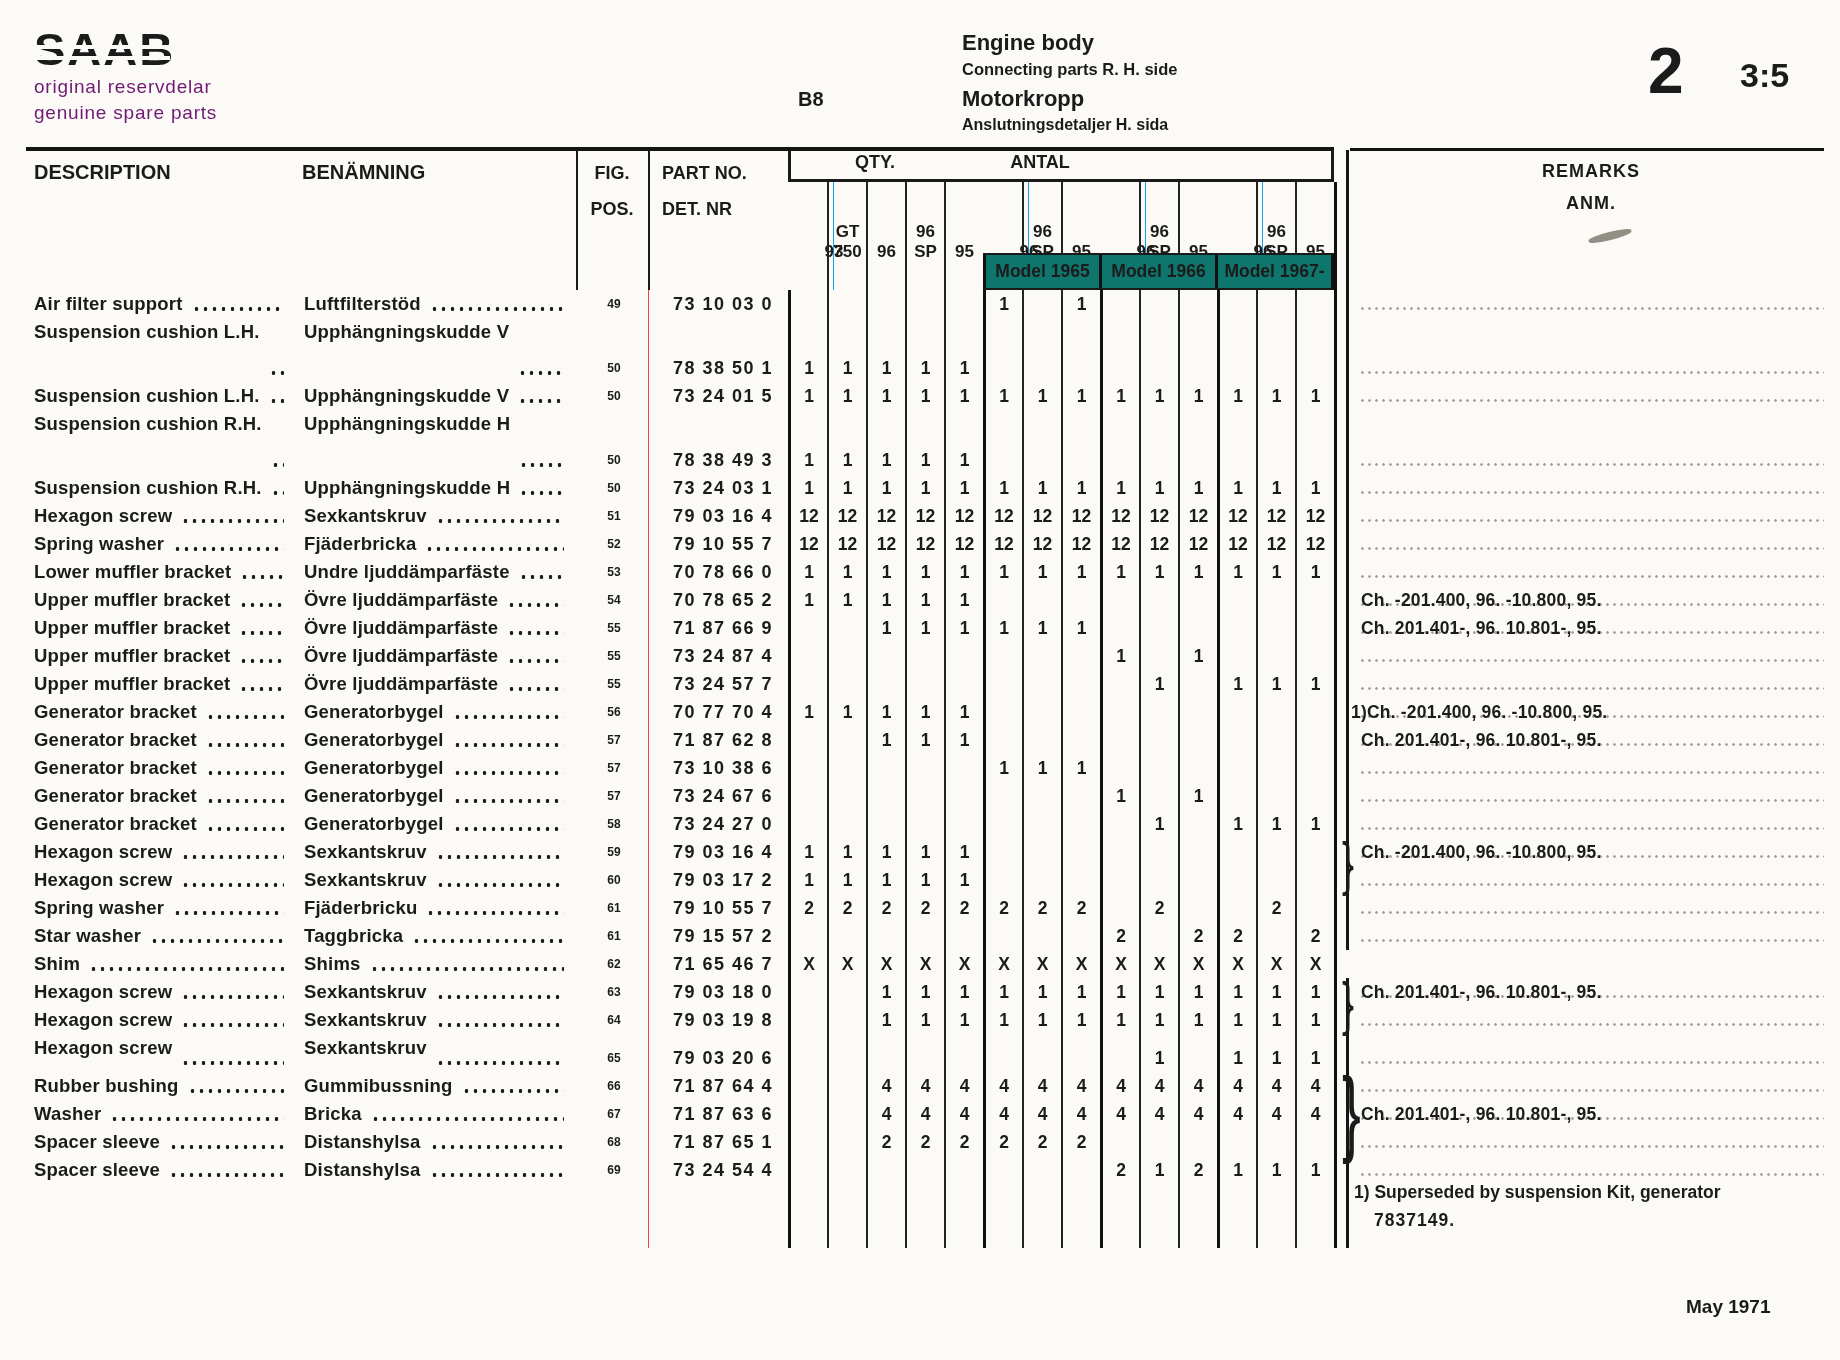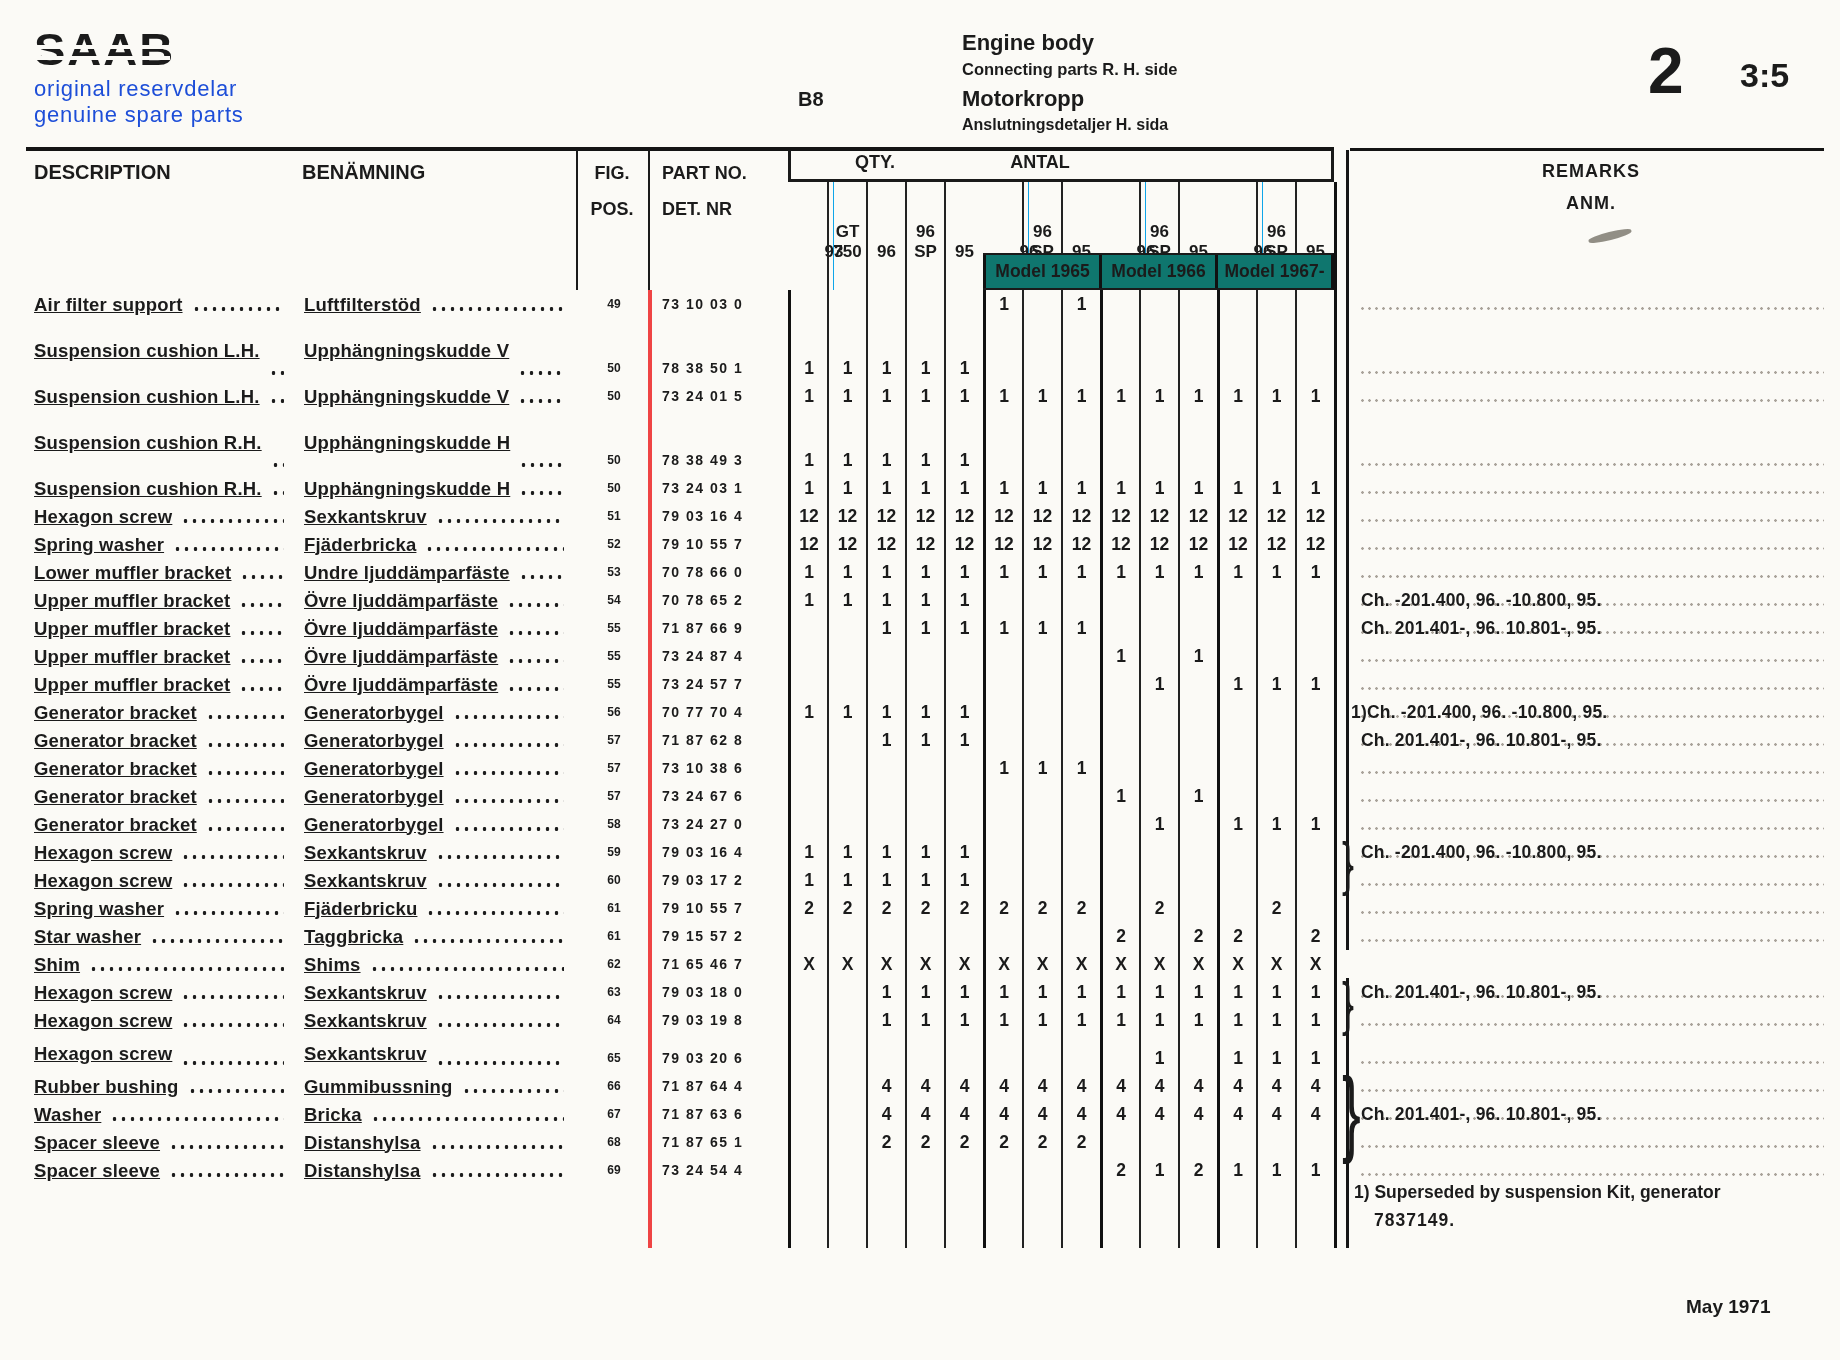--- a/index.html
+++ b/index.html
@@ -2,21 +2,21 @@
 <html lang="en"><head>
 <meta charset="utf-8">
 <style>
   html,body{margin:0;padding:0;background:#888;}
   .page{position:relative;width:1840px;height:1360px;background:#fbfaf6;overflow:hidden;
         font-family:"Liberation Sans",sans-serif;color:#1b1b1b;font-weight:700;}
   
   .logo{position:absolute;left:34px;top:22px;font-size:47px;font-weight:900;letter-spacing:2px;transform:scaleY(.95);}
   .logo-slit{position:absolute;background:#fbfaf6;height:4px;left:30px;width:140px;}
   .slit1{top:45px}.slit2{top:56px}
-  .brand-ln{position:absolute;left:34px;font-size:22px;font-weight:400;letter-spacing:.8px;color:#1d4ed8;}
+  .brand-ln{position:absolute;left:34px;font-size:19px;font-weight:400;letter-spacing:.8px;color:#701a75;}
   .brand-ln1{top:76px}.brand-ln2{top:102px}
   .b8{position:absolute;left:798px;top:88px;font-size:20px;font-weight:700;}
   .title-en{position:absolute;left:962px;top:30px;font-size:22px;font-weight:900;}
   .title-en-sub{position:absolute;left:962px;top:60px;font-size:16.5px;font-weight:900;}
   .title-sv{position:absolute;left:962px;top:86px;font-size:22px;font-weight:900;}
   .title-sv-sub{position:absolute;left:962px;top:116px;font-size:16px;font-weight:900;}
   .pagenum{position:absolute;left:1648px;top:34px;font-size:64px;font-weight:900;}
   .pageref{position:absolute;left:1740px;top:56px;font-size:34px;font-weight:900;}
   .scan-mark{position:absolute;left:1588px;top:232px;width:44px;height:8px;background:#6d695f;
              border-radius:60%/50%;transform:rotate(-14deg);opacity:.75;}
@@ -48,27 +48,27 @@
       font-size:17px;line-height:20px;padding-bottom:8px;white-space:pre-line;text-align:center;}
   .qh.hl{border-left:1px solid #0ea5e9;margin-left:45px;}
   .qh.low{padding-bottom:28px;}
   #qty-cols{border-right:3px solid #111;}
   #model-row{position:absolute;left:983px;top:106px;width:351px;height:37px;display:grid;
              grid-template-columns:repeat(3,1fr);background:#0f766e;border-top:2.5px solid #1a1a1a;
              border-bottom:2.5px solid #1a1a1a;border-right:3px solid #111;box-sizing:border-box;}
   .model{border-left:3px solid #111;display:flex;align-items:center;justify-content:center;font-size:17.5px;white-space:nowrap;}
   
   .row{display:grid;grid-template-columns:30px 270px 280px 68px 140px 546px 12px auto;height:28px;}
-  .c-desc,.c-ben{display:flex;align-items:center;overflow:hidden;padding-left:4px;text-decoration:underline;}
+  .c-desc,.c-ben{display:flex;align-items:flex-start;overflow:hidden;padding-left:4px;}
   .txt{line-height:27px;white-space:nowrap;font-size:18.5px;letter-spacing:.2px;}
   .lead{flex:1;height:4px;align-self:flex-end;margin:0 16px 7px 9px;
         background:radial-gradient(circle,#1c1c1c 1.7px,transparent 2.1px) left bottom/9px 4px repeat-x;}
   .c-fig{display:flex;align-items:flex-end;justify-content:center;font-size:12px;line-height:27px;}
-  .c-part{border-left:4px solid #ef4444;display:flex;align-items:flex-end;font-size:14px;line-height:27px;
-          padding-left:10px;letter-spacing:1.5px;white-space:nowrap;}
+  .c-part{border-left:1px solid #ef4444;display:flex;align-items:flex-end;font-size:18px;line-height:27px;
+          padding-left:24px;letter-spacing:1.5px;white-space:nowrap;}
   .c-qty{display:grid;grid-template-columns:repeat(14,39px);}
   .q{border-left:2px solid #222;display:flex;align-items:flex-end;justify-content:center;
      font-size:17.5px;line-height:27px;}
   .q.hl{border-left:3px solid #111;}
   .c-gap{border-left:3px solid #111;}
   .c-remark{border-left:3px solid #151515;position:relative;display:flex;align-items:flex-end;padding-left:12px;}
   .c-remark:after{content:"";position:absolute;left:10px;right:16px;bottom:8px;height:3px;
         background:radial-gradient(circle,#a9a39a 1.2px,transparent 1.5px) left bottom/7px 3px repeat-x;}
   .rtext{position:relative;z-index:1;font-size:17.5px;line-height:27px;white-space:nowrap;letter-spacing:.2px;}
   .brace{position:absolute;font-weight:400;z-index:2;left:-7px;transform:scaleX(.6);transform-origin:left top;}

